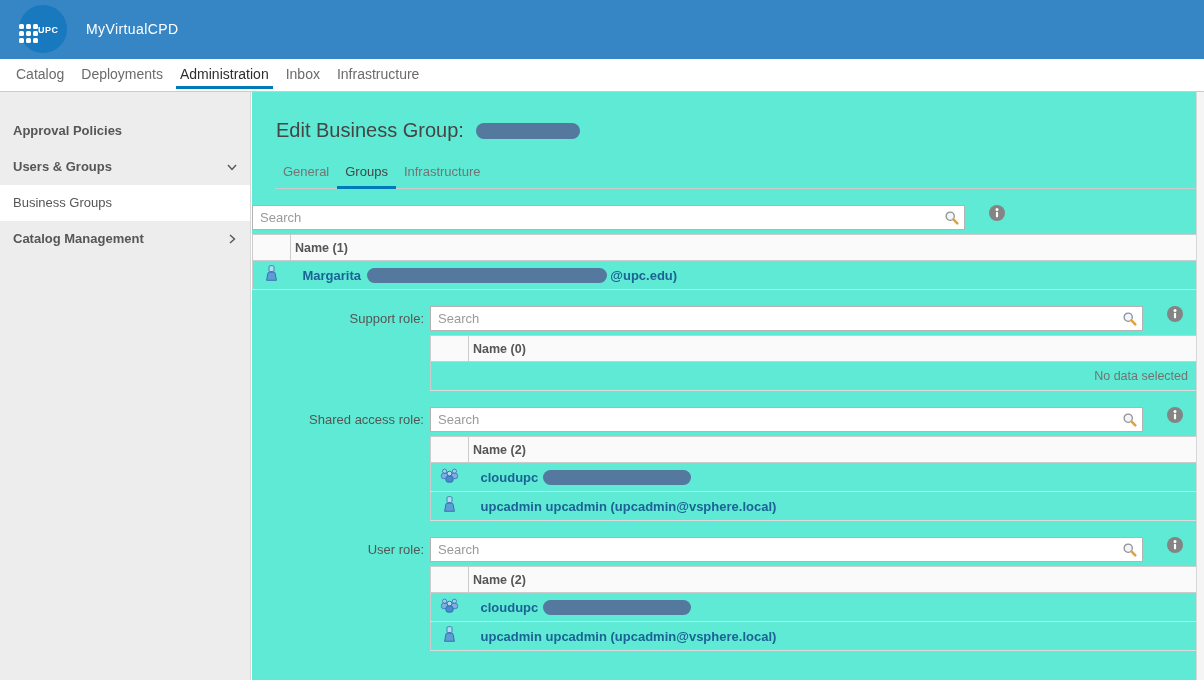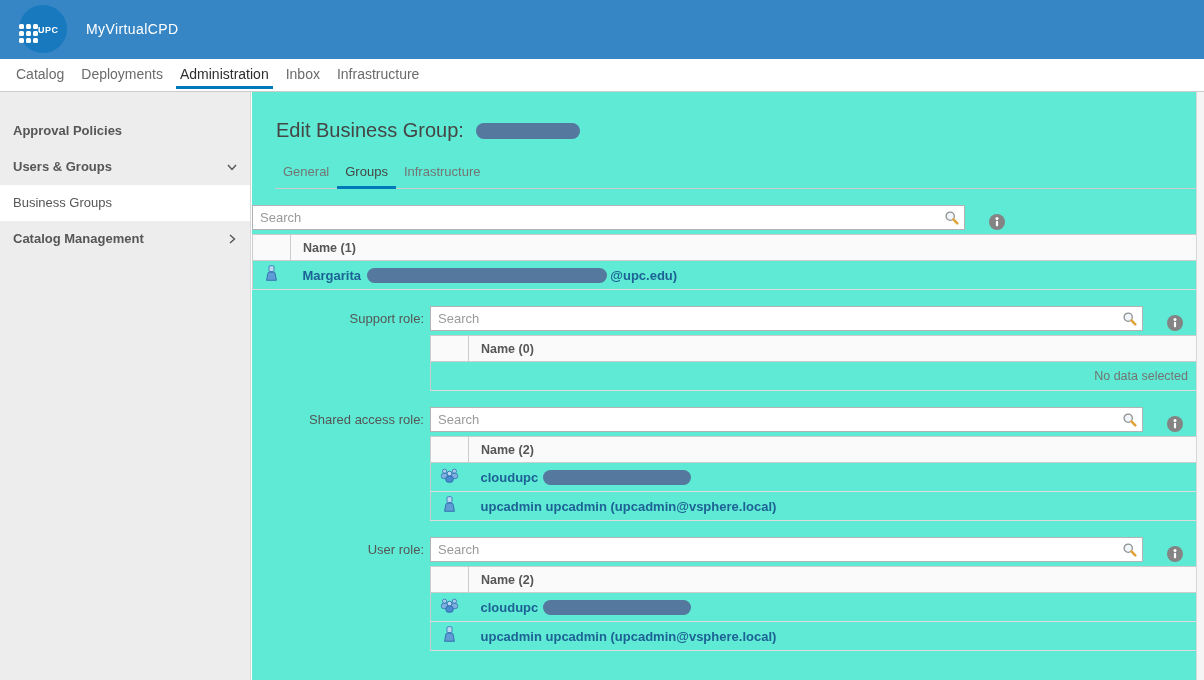--- a/index.html
+++ b/index.html
@@ -96,42 +96,42 @@
     height:3px; background:#0079b8;
   }
 
   
   .form-row { display:flex; margin-top:16px; }
   .form-label {
     width:178px; text-align:right; padding-right:6px;
     font-size:13px; color:#565656; line-height:25px; flex:none;
   }
   .form-widget { flex:1; min-width:0; }
-  .search-row { display:flex; align-items:flex-end; gap:24px; }
+  .search-row { display:flex; align-items:flex-start; gap:24px; }
   .search-box {
     position:relative; width:713px; height:25px;
     border:1px solid #b3b3b3; background:#fff; flex:none;
   }
   .search-box input {
     width:100%; height:100%; border:none; outline:none;
     padding:0 26px 0 7px; font-size:13px; color:#444;
     font-family:"Liberation Sans", sans-serif; background:transparent;
   }
   .search-box input::placeholder { color:#9a9a9a; opacity:1; }
   .search-glass { position:absolute; right:4px; top:4px; cursor:pointer; }
   .info-icon { width:16px; height:16px; flex:none; cursor:pointer; }
 
   table.members {
     width:100%; border-collapse:collapse; margin-top:4px;
     border-left:1px solid #cccccc;
   }
   table.members th {
     background:#fafafa; border-top:1px solid #cccccc; border-bottom:1px solid #cccccc;
     height:26px; font-size:12.5px; color:#565656; font-weight:700;
-    text-align:left; padding-left:12px;
+    text-align:left; padding-left:4px;
   }
   table.members th.c-icon {
     width:38px; border-right:1px solid #cccccc; padding:0;
   }
   table.members td { border-bottom:1px solid #dcdcdc; height:29px; }
   table.members td.c-icon { text-align:center; padding:0; }
   .row-link {
     font-size:13px; font-weight:700; color:#1d6295; text-decoration:none;
     padding-left:12px; cursor:pointer; white-space:nowrap;
   }

